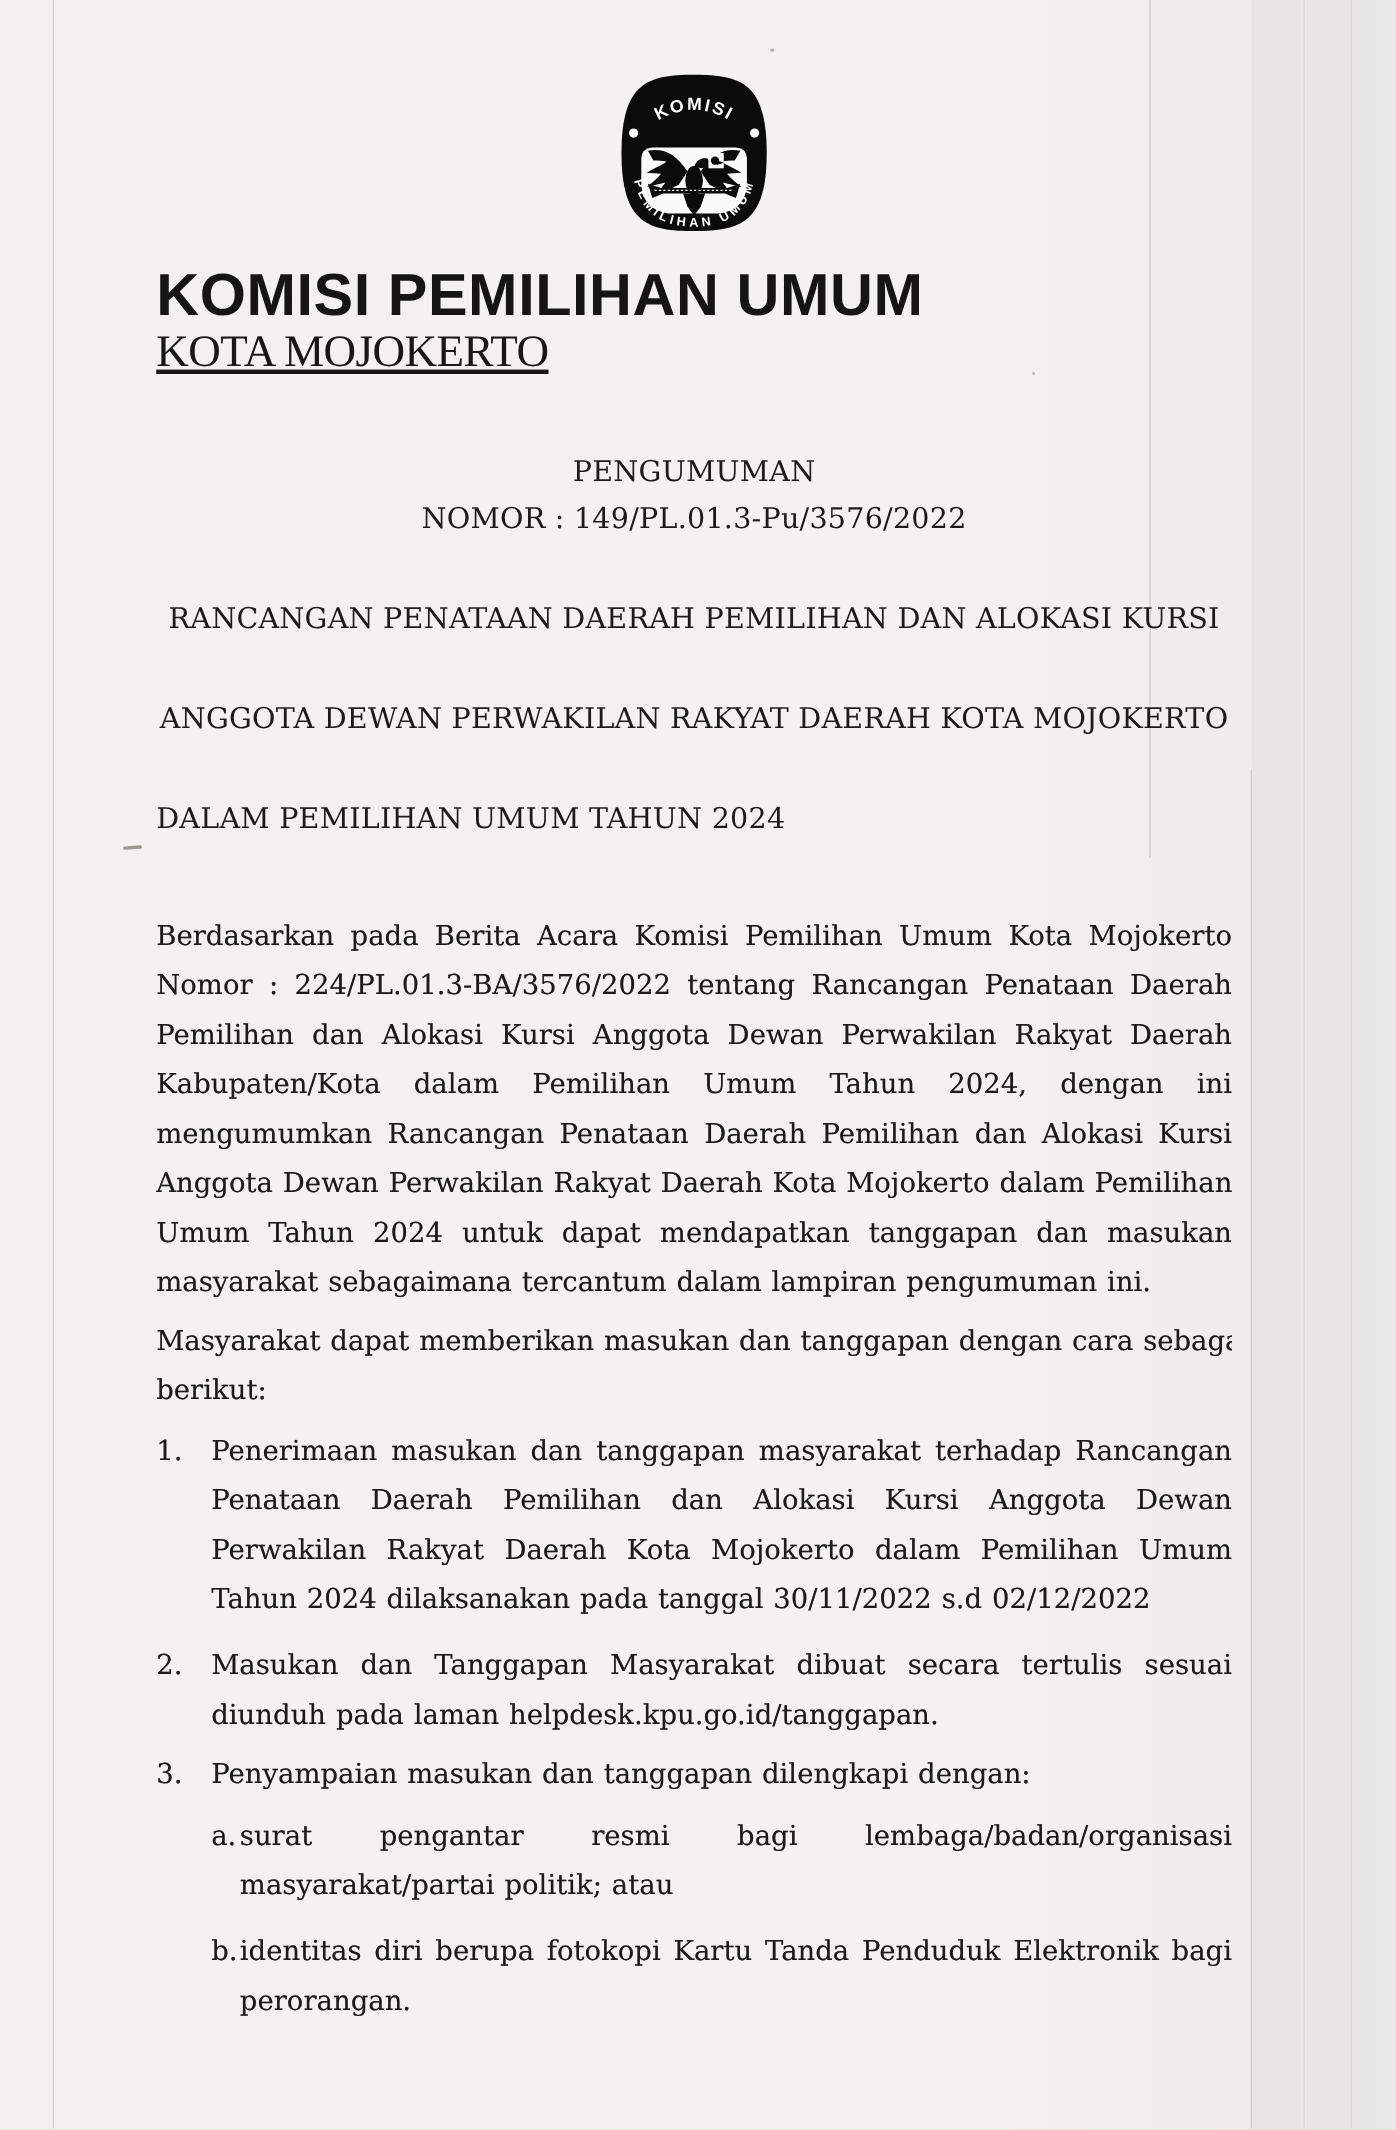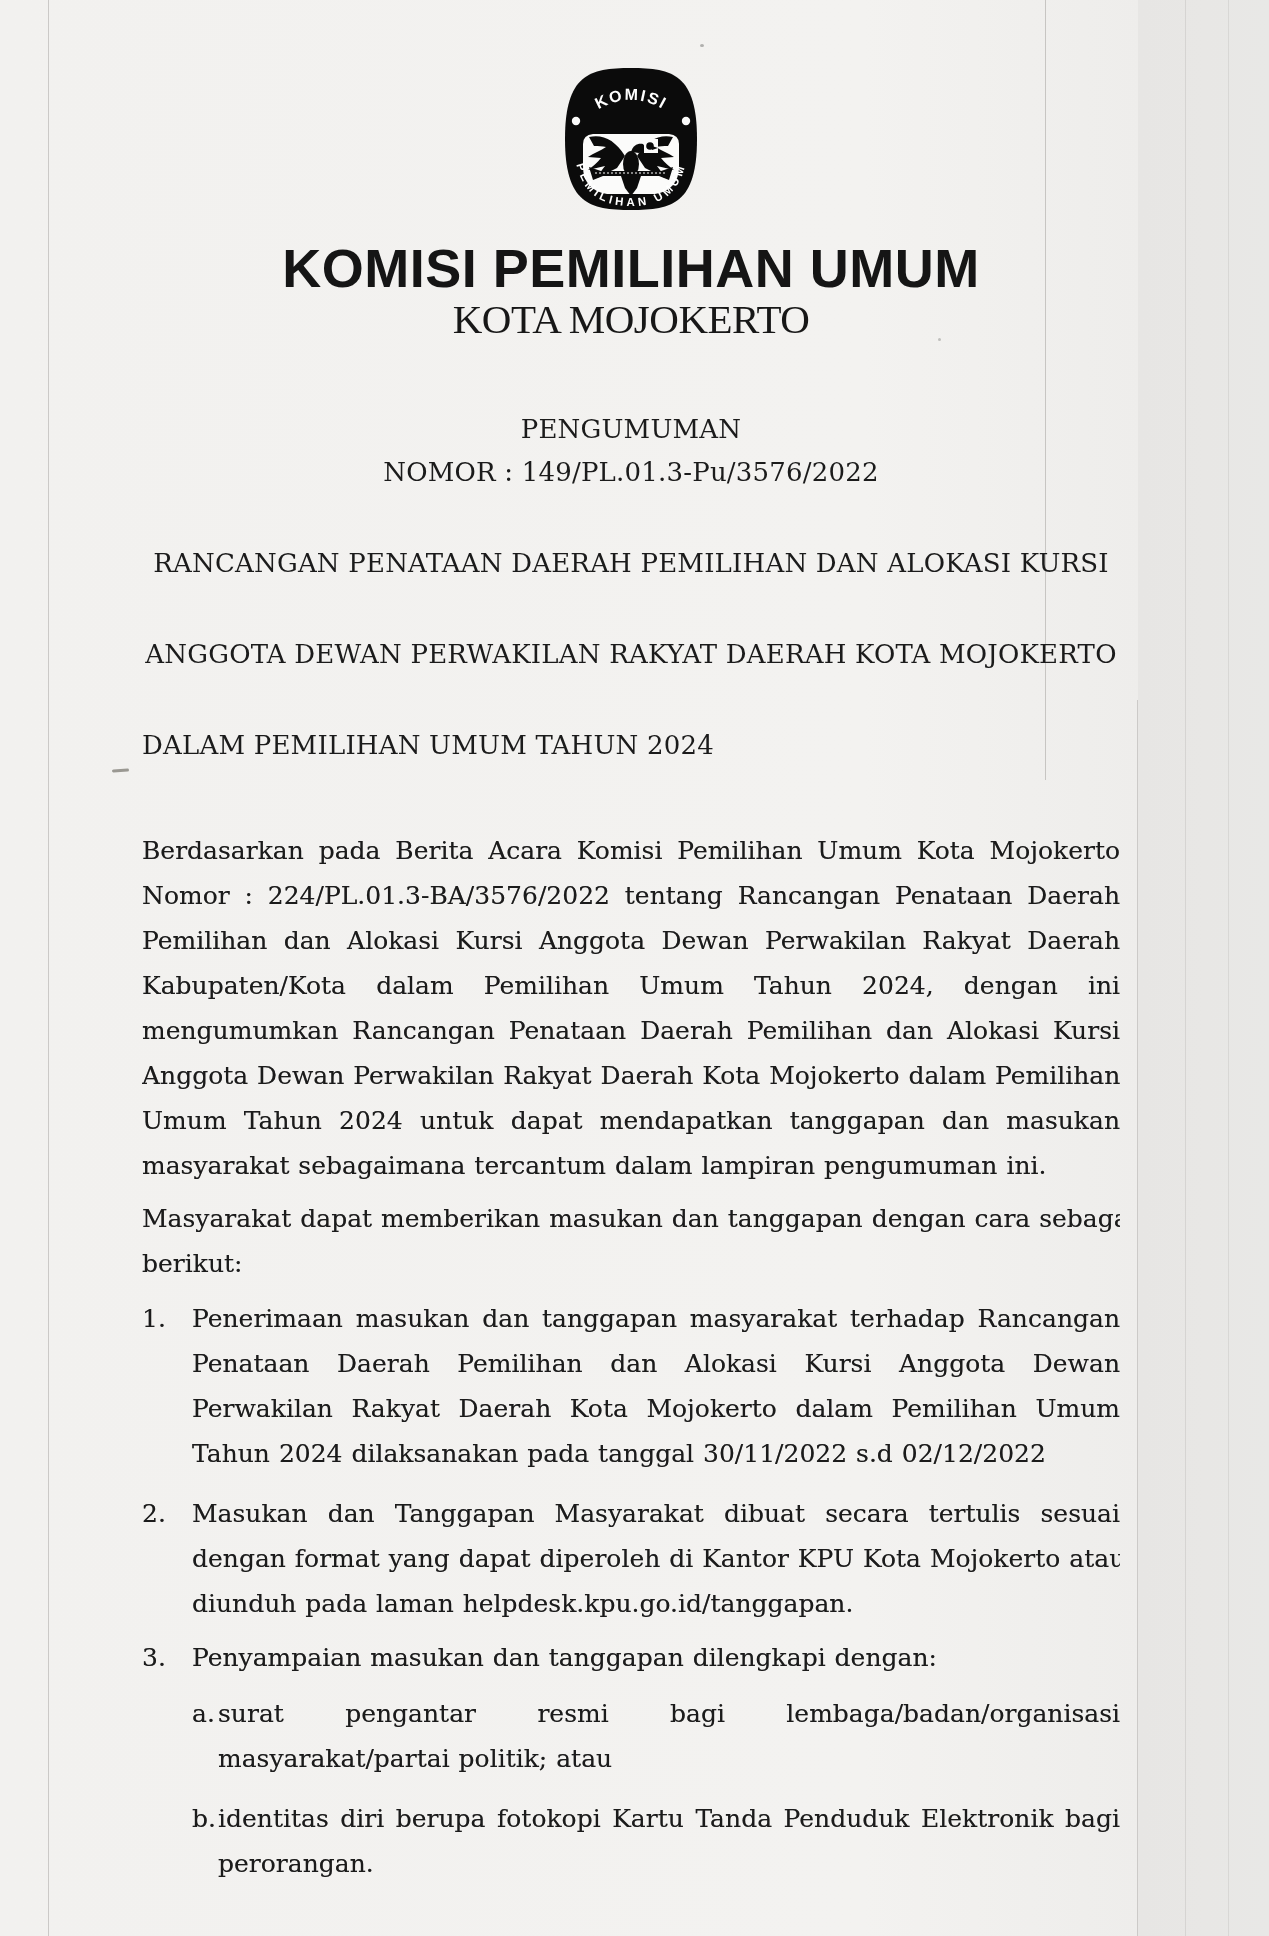--- a/index.html
+++ b/index.html
@@ -26,30 +26,31 @@
   .speck-1{left:700px;top:44px;width:4px;height:3px;background:rgba(110,110,108,0.5);border-radius:50%;}
   .speck-2{left:938px;top:338px;width:3px;height:3px;background:rgba(130,130,128,0.45);border-radius:50%;}
   
   .content{position:relative;padding:0 149px 0 142px;}
   .logo{display:block;margin:64px auto 0 auto;width:140px;height:150px;}
   .org-name{
     margin:26px 0 0 0;
     font-family:"Liberation Sans", sans-serif;
     font-weight:bold;
     font-size:54px;line-height:56px;
-    text-align:center;letter-spacing:0.5px;
+    letter-spacing:0.5px;
     color:#151515;
   }
   .org-region{
     margin:0;
     font-family:"Liberation Serif", serif;
     font-weight:normal;
     font-size:41px;line-height:46px;
-    text-align:center;letter-spacing:-0.5px;
+    letter-spacing:-0.5px;
     color:#171717;
+    text-decoration:underline;
   }
   .doc-head{
     margin-top:66px;
     font-size:26px;line-height:43px;
     text-align:center;
     letter-spacing:0.2px;
   }
   .doc-head .tline{text-align:center;text-align-last:center;margin-top:48px;}
   .para, .list{
     font-size:25px;line-height:45px;
@@ -156,21 +157,20 @@
             <div class="tline">Penataan Daerah Pemilihan dan Alokasi Kursi Anggota Dewan</div>
             <div class="tline">Perwakilan Rakyat Daerah Kota Mojokerto dalam Pemilihan Umum</div>
             <div class="tline tlast">Tahun 2024 dilaksanakan pada tanggal 30/11/2022 s.d 02/12/2022</div>
           </div>
       </div>
 
       <div class="item item-2">
         <span class="num">2.</span>
         <div class="ibody">
             <div class="tline">Masukan dan Tanggapan Masyarakat dibuat secara tertulis sesuai</div>
-            <div class="tline">dengan format yang dapat diperoleh di Kantor KPU Kota Mojokerto atau</div>
             <div class="tline tlast">diunduh pada laman helpdesk.kpu.go.id/tanggapan.</div>
           </div>
       </div>
 
       <div class="item item-3">
         <span class="num">3.</span>
         <div class="ibody">
             <div class="tline tlast">Penyampaian masukan dan tanggapan dilengkapi dengan:</div>
           </div>
 

